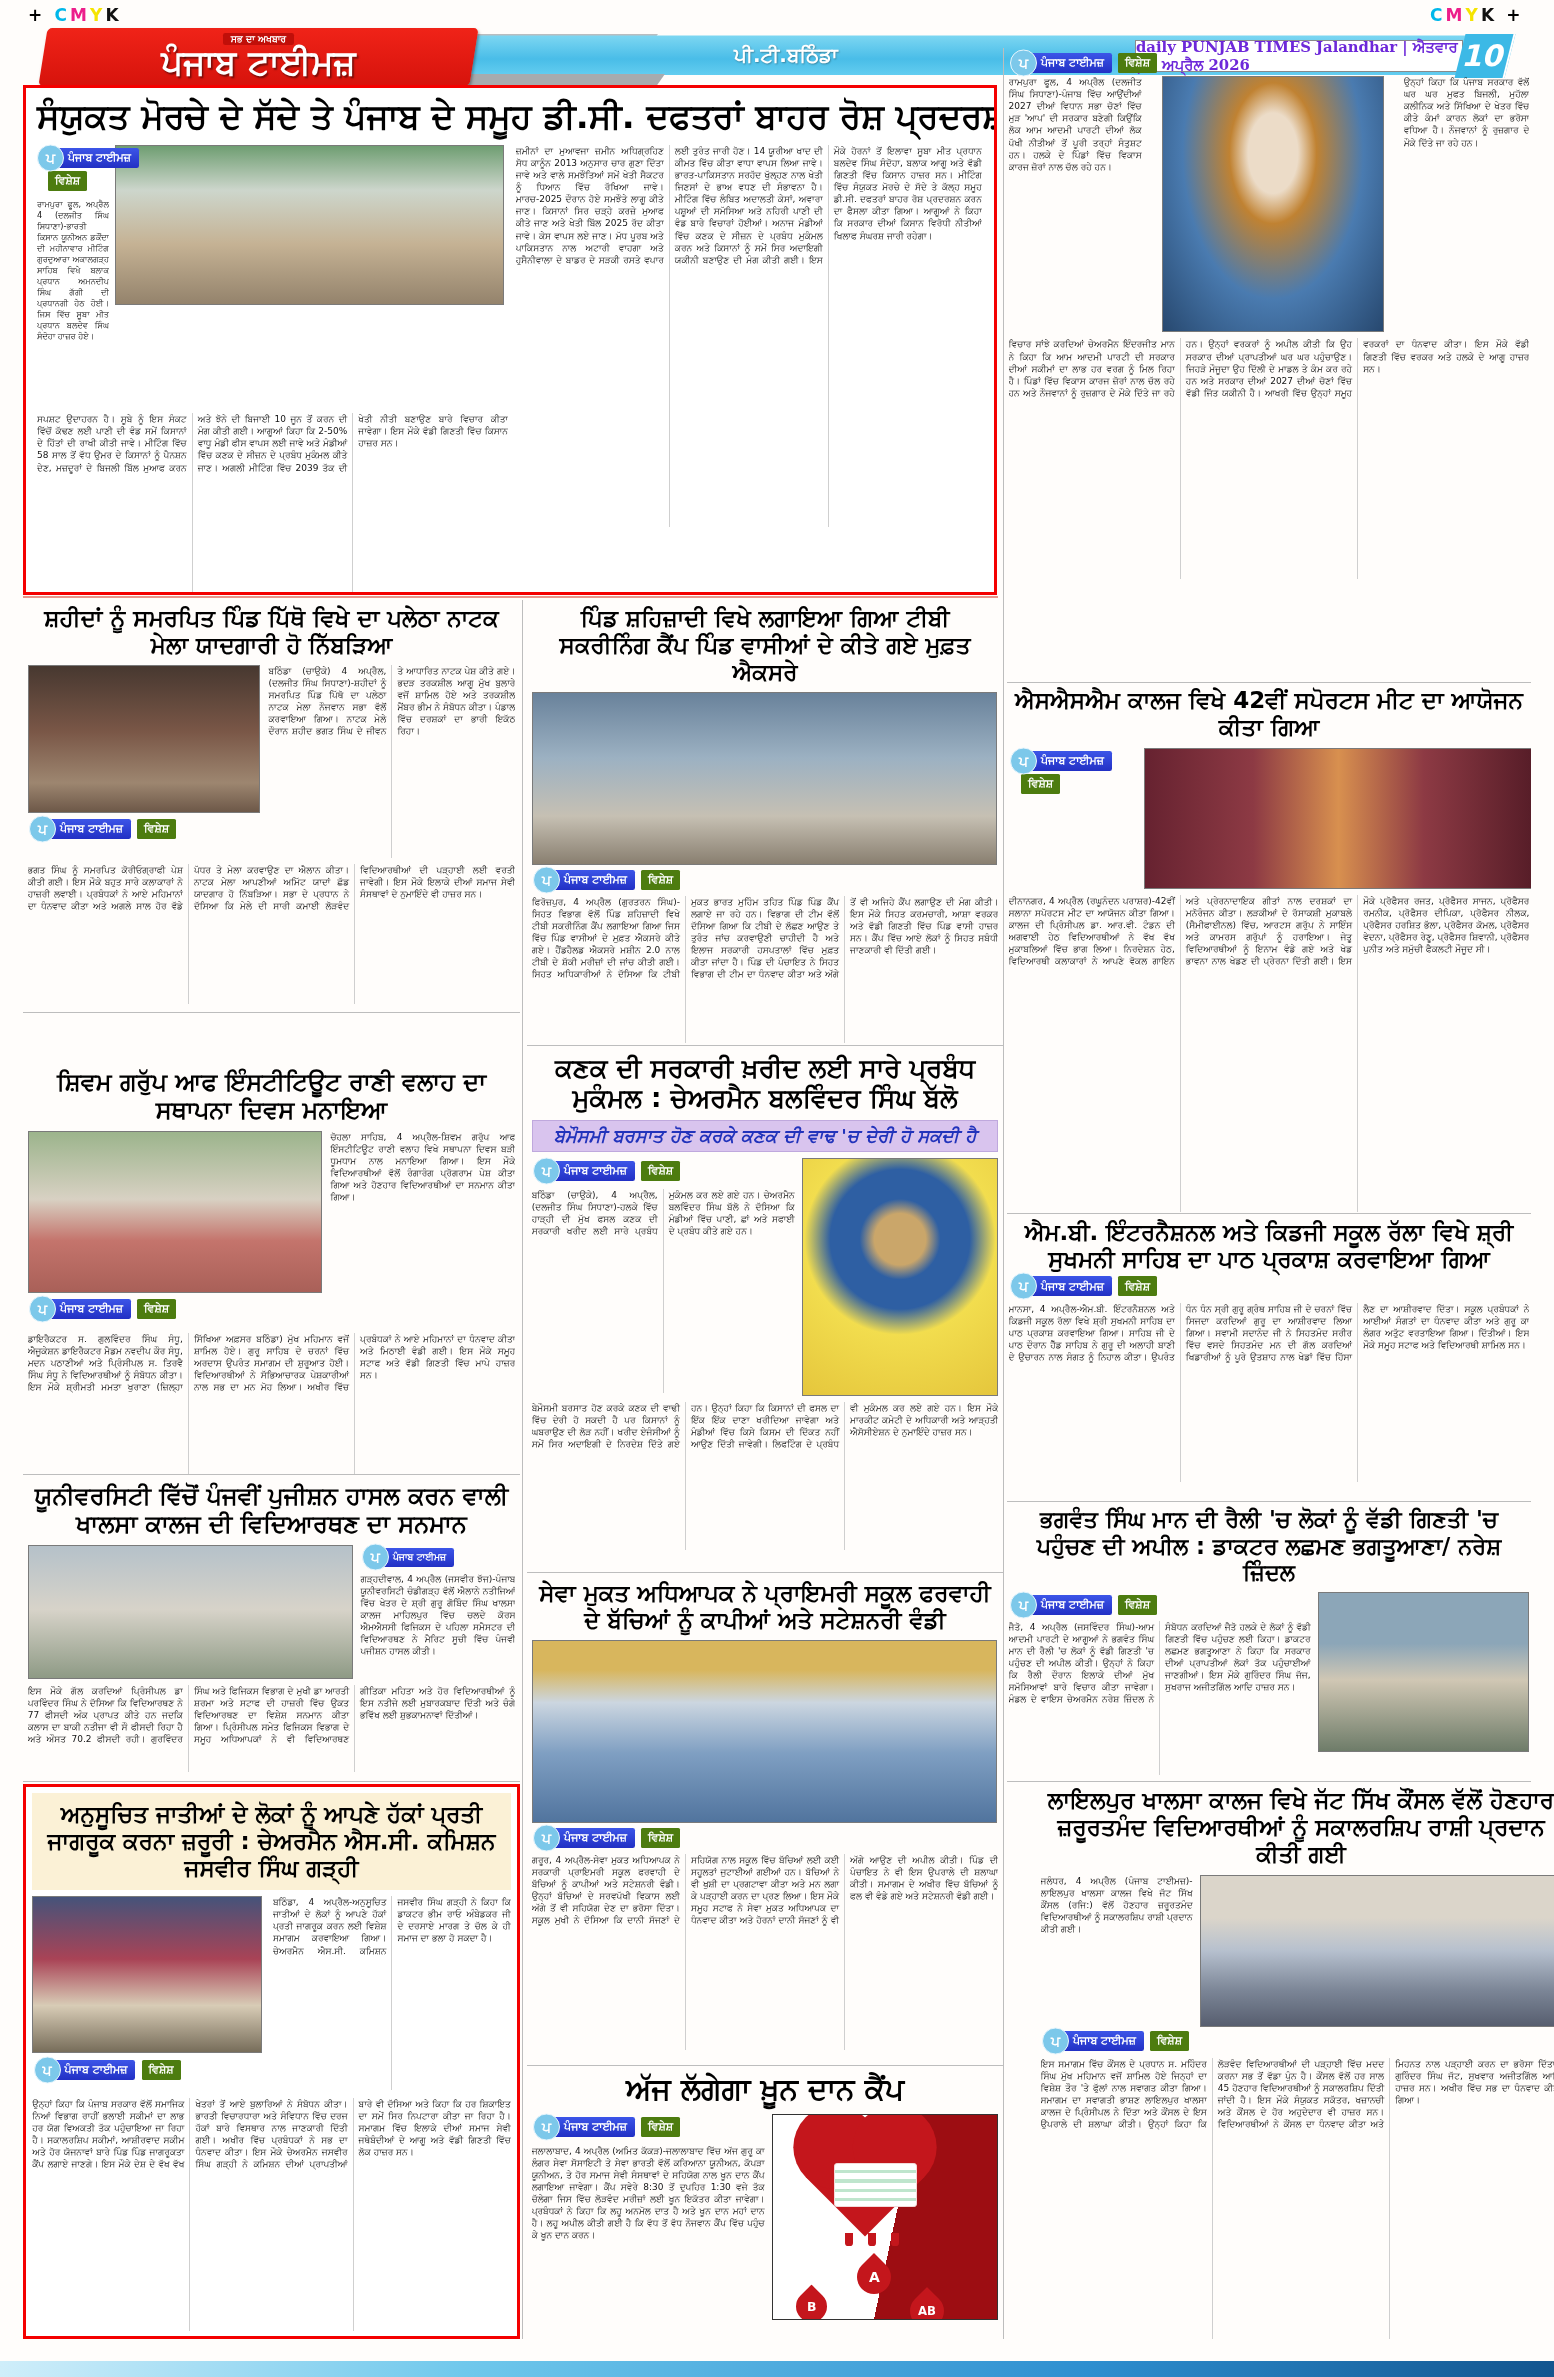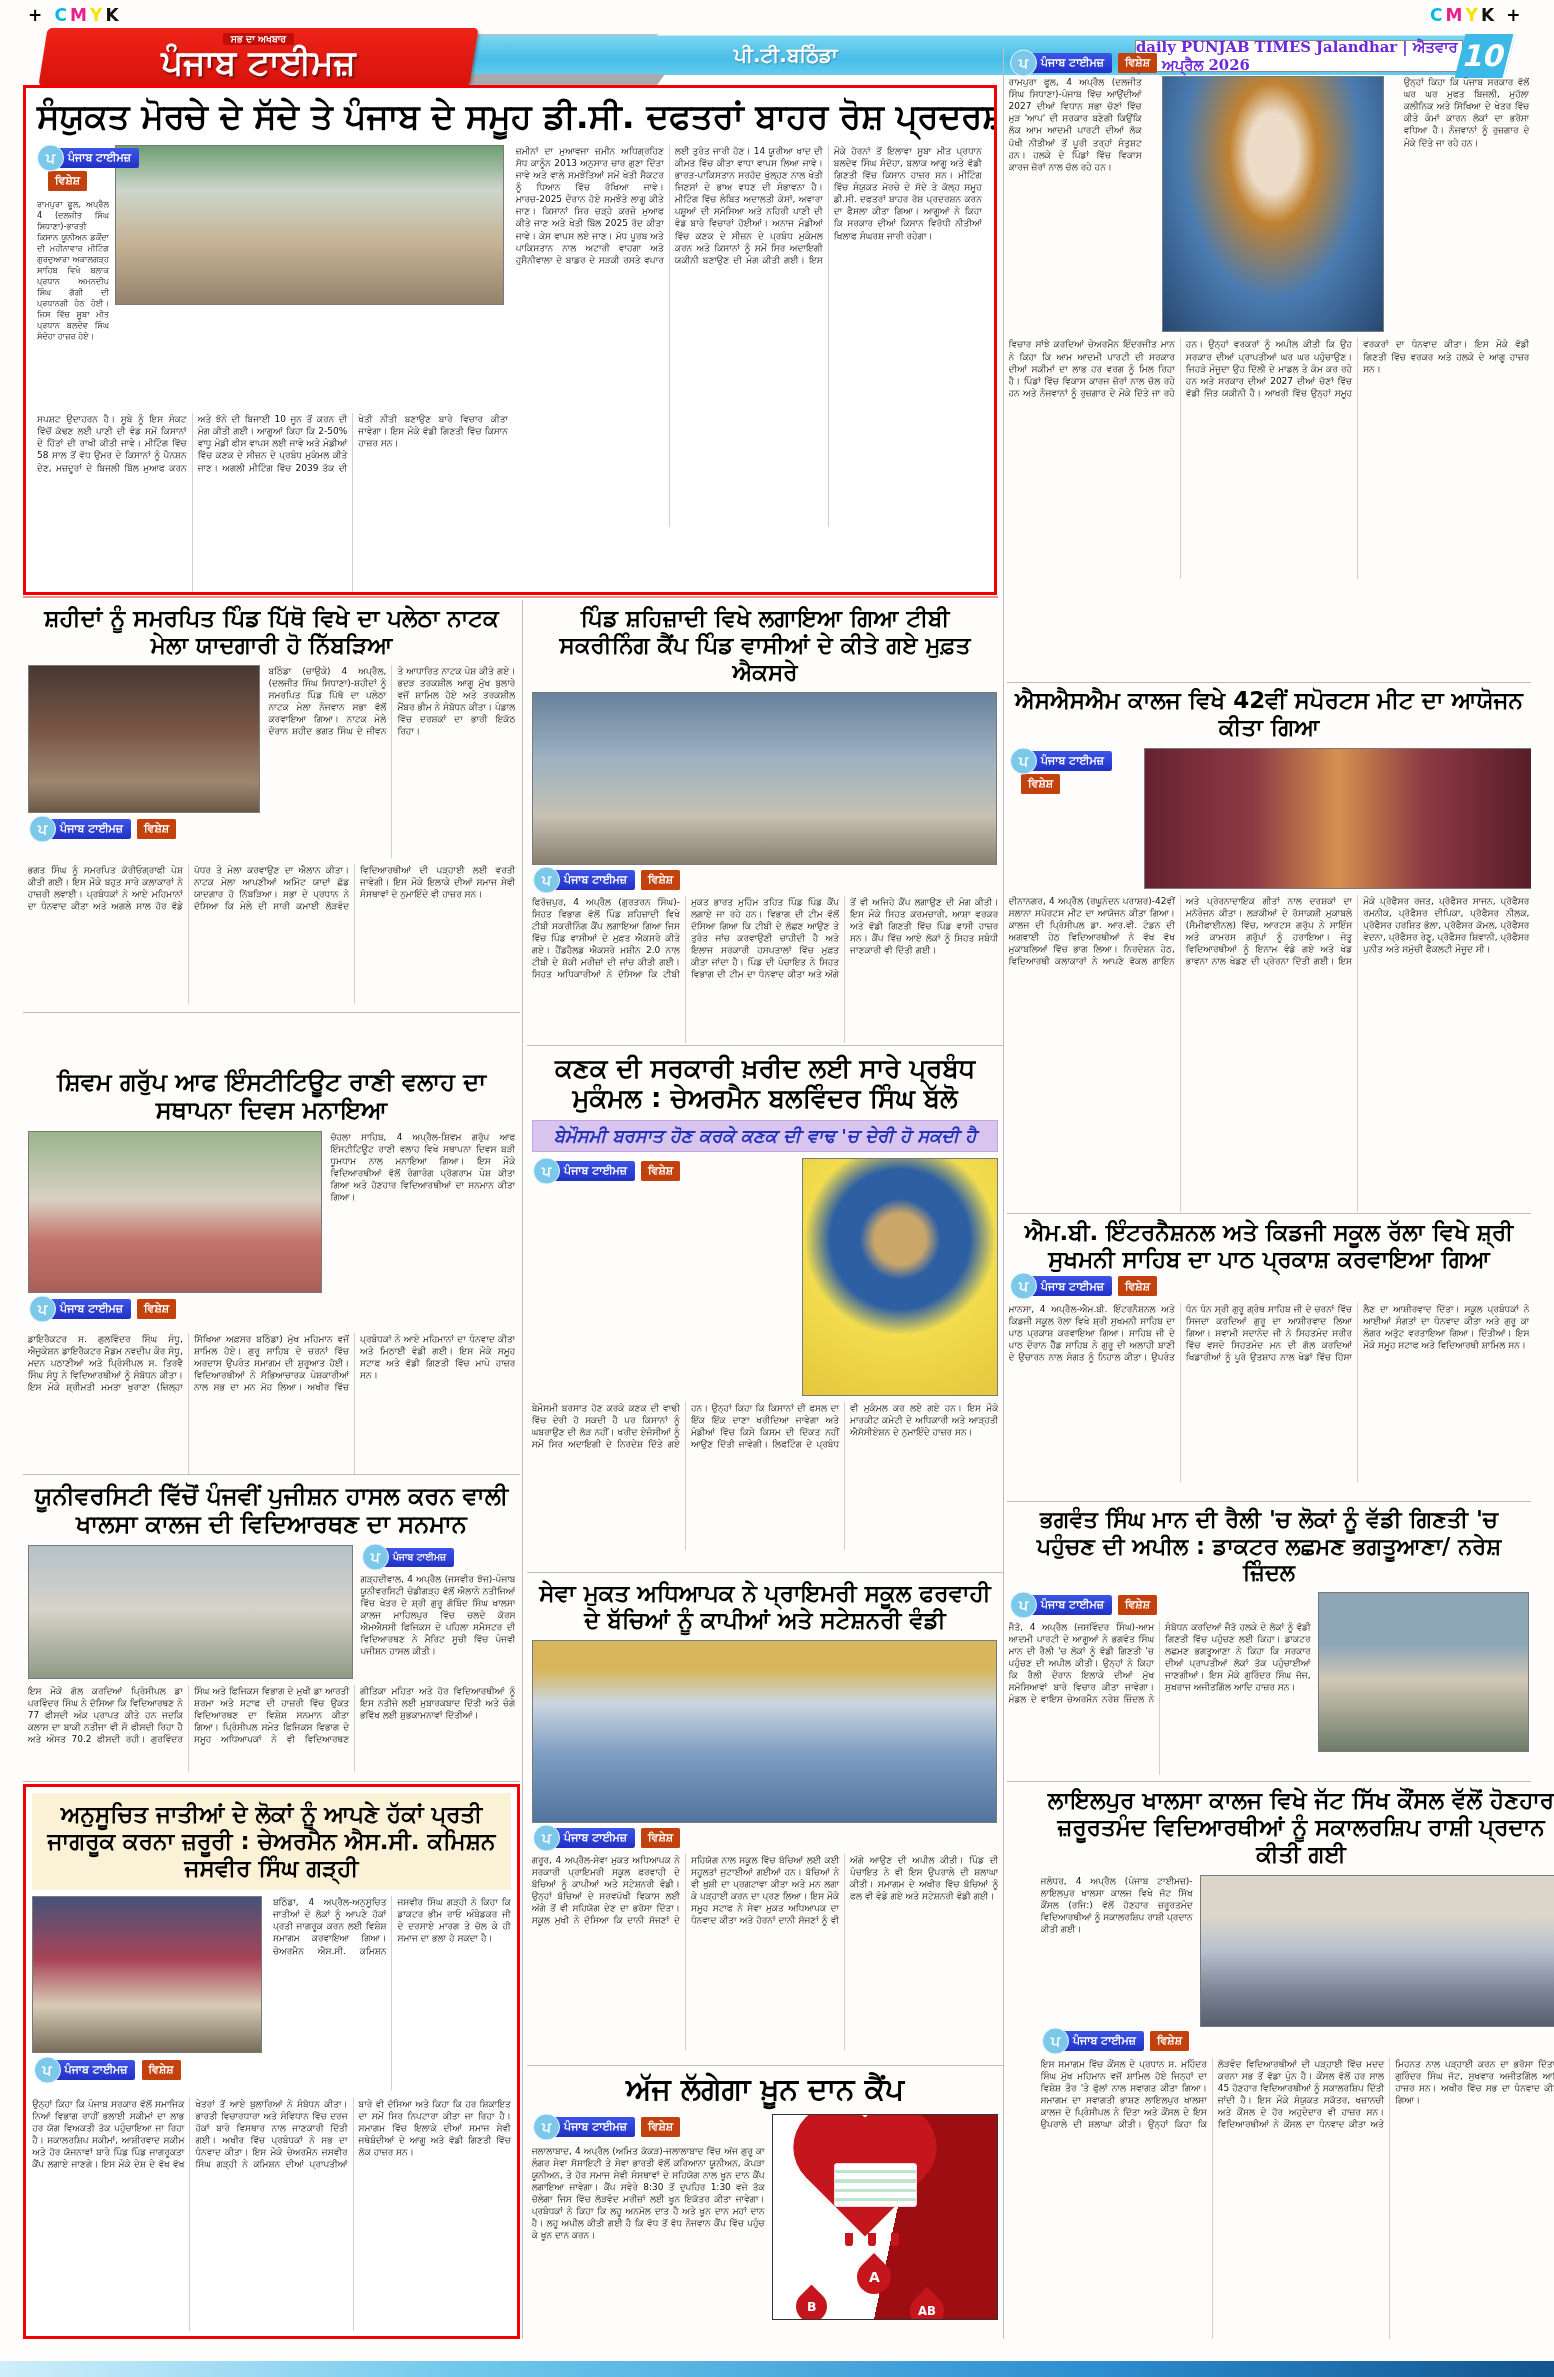--- a/index.html
+++ b/index.html
@@ -24,21 +24,21 @@
   .sub{font-style:italic;font-weight:bold;color:#2233bb;text-align:center;line-height:1.2;}
   .bt{font-size:9px;line-height:1.34;text-align:justify;color:#141414;column-gap:11px;column-rule:0.8px solid #cfcfcf;overflow:hidden;}
   .c1{column-count:1;} .c2{column-count:2;} .c3{column-count:3;}
   .photo{border:0.8px solid #7a7a7a;box-sizing:border-box;flex:none;}
   .rowflex{display:flex;gap:7.8px;align-items:flex-start;}
   
   .kicker{display:inline-flex;align-items:center;gap:6.2px;margin:3.1px 0;}
   .kicker.stack{flex-direction:column;align-items:flex-start;gap:3.1px;}
   .kbrand{position:relative;background:linear-gradient(180deg,#3c55e8,#2230c4);color:#fff;font-weight:bold;font-size:11px;padding:3.1px 7.8px 3.9px 20px;border-radius:2.3px;white-space:nowrap;}
   .kcircle{position:absolute;left:-11px;top:50%;transform:translateY(-50%);width:25px;height:25px;border-radius:50%;background:#7cc8ea;color:#fff;display:flex;align-items:center;justify-content:center;font-size:14px;font-weight:bold;border:1.6px solid #e8f6fd;}
-  .ktag{background:#c2410c;color:#fff;font-weight:bold;font-size:11px;padding:3.1px 7px 3.9px;border-radius:1.6px;white-space:nowrap;}
+  .ktag{background:#4d7c0f;color:#fff;font-weight:bold;font-size:11px;padding:3.1px 7px 3.9px;border-radius:1.6px;white-space:nowrap;}
   
   .sep{position:absolute;background:#bdbdbd;}
   
   .footer-strip{position:absolute;left:0;top:2361px;width:1554px;height:16.3px;background:linear-gradient(90deg,#cfeefa 0%,#6fc8ec 30%,#2e8fd0 70%,#12558f 100%);}
   
   .ph-a1{background:linear-gradient(180deg,#6f9e72 0%,#cdd6cc 28%,#c5b294 62%,#94836c 100%);}
   .ph-a2{background:linear-gradient(180deg,#473830 0%,#7a5747 45%,#9d8670 80%,#6d5848 100%);}
   .ph-a3{background:linear-gradient(180deg,#9cb48c 0%,#d8d1c3 42%,#c4746c 68%,#a96058 100%);}
   .ph-a4{background:linear-gradient(180deg,#b5c1c9 0%,#d7d3c9 48%,#8e9a85 100%);}
   .ph-a5{background:linear-gradient(180deg,#45537a 0%,#a94356 40%,#d8ccb6 70%,#776d5a 100%);}
@@ -176,20 +176,21 @@
 
   <div class="art" style="left:527px;top:1048px;width:476px;height:524px;padding:4.7px;">
     <div class="hl" style="font-size:26px;">ਕਣਕ ਦੀ ਸਰਕਾਰੀ ਖ਼ਰੀਦ ਲਈ ਸਾਰੇ ਪ੍ਰਬੰਧ ਮੁਕੰਮਲ : ਚੇਅਰਮੈਨ ਬਲਵਿੰਦਰ ਸਿੰਘ ਬੱਲੋ</div>
     <div class="sub" style="font-size:18px;background:#d9c4ee;padding:3.9px 3.1px;margin-top:6.2px;border:0.8px solid #bfa8dd;">ਬੇਮੌਸਮੀ ਬਰਸਾਤ ਹੋਣ ਕਰਕੇ ਕਣਕ ਦੀ ਵਾਢ 'ਚ ਦੇਰੀ ਹੋ ਸਕਦੀ ਹੈ</div>
     <div class="rowflex" style="margin-top:6.2px;">
       <div style="width:263px;flex:none;">
         <div class="kicker" style="margin-left:12.4px;">
           <span class="kbrand"><span class="kcircle">ਪ</span><span>ਪੰਜਾਬ ਟਾਈਮਜ਼</span></span>
           <span class="ktag">ਵਿਸ਼ੇਸ਼</span>
         </div>
+        <div class="bt c2" style="height:204px;margin-top:4.7px;">ਬਠਿੰਡਾ (ਚਾਉਕੇ), 4 ਅਪ੍ਰੈਲ, (ਦਲਜੀਤ ਸਿੰਘ ਸਿਧਾਣਾ)-ਹਲਕੇ ਵਿੱਚ ਹਾੜ੍ਹੀ ਦੀ ਮੁੱਖ ਫਸਲ ਕਣਕ ਦੀ ਸਰਕਾਰੀ ਖਰੀਦ ਲਈ ਸਾਰੇ ਪ੍ਰਬੰਧ ਮੁਕੰਮਲ ਕਰ ਲਏ ਗਏ ਹਨ। ਚੇਅਰਮੈਨ ਬਲਵਿੰਦਰ ਸਿੰਘ ਬੱਲੋ ਨੇ ਦੱਸਿਆ ਕਿ ਮੰਡੀਆਂ ਵਿੱਚ ਪਾਣੀ, ਛਾਂ ਅਤੇ ਸਫਾਈ ਦੇ ਪ੍ਰਬੰਧ ਕੀਤੇ ਗਏ ਹਨ।</div>
       </div>
       <div class="photo ph-a7" style="width:196px;height:238px;"></div>
     </div>
     <div class="bt c3" style="height:148px;margin-top:6.2px;">ਬੇਮੌਸਮੀ ਬਰਸਾਤ ਹੋਣ ਕਰਕੇ ਕਣਕ ਦੀ ਵਾਢੀ ਵਿੱਚ ਦੇਰੀ ਹੋ ਸਕਦੀ ਹੈ ਪਰ ਕਿਸਾਨਾਂ ਨੂੰ ਘਬਰਾਉਣ ਦੀ ਲੋੜ ਨਹੀਂ। ਖਰੀਦ ਏਜੰਸੀਆਂ ਨੂੰ ਸਮੇਂ ਸਿਰ ਅਦਾਇਗੀ ਦੇ ਨਿਰਦੇਸ਼ ਦਿੱਤੇ ਗਏ ਹਨ। ਉਨ੍ਹਾਂ ਕਿਹਾ ਕਿ ਕਿਸਾਨਾਂ ਦੀ ਫਸਲ ਦਾ ਇੱਕ ਇੱਕ ਦਾਣਾ ਖਰੀਦਿਆ ਜਾਵੇਗਾ ਅਤੇ ਮੰਡੀਆਂ ਵਿੱਚ ਕਿਸੇ ਕਿਸਮ ਦੀ ਦਿੱਕਤ ਨਹੀਂ ਆਉਣ ਦਿੱਤੀ ਜਾਵੇਗੀ। ਲਿਫਟਿੰਗ ਦੇ ਪ੍ਰਬੰਧ ਵੀ ਮੁਕੰਮਲ ਕਰ ਲਏ ਗਏ ਹਨ। ਇਸ ਮੌਕੇ ਮਾਰਕੀਟ ਕਮੇਟੀ ਦੇ ਅਧਿਕਾਰੀ ਅਤੇ ਆੜ੍ਹਤੀ ਐਸੋਸੀਏਸ਼ਨ ਦੇ ਨੁਮਾਇੰਦੇ ਹਾਜ਼ਰ ਸਨ।</div>
   </div>
 
   <div class="art" style="left:1007px;top:1216px;width:524px;height:284px;padding:3.1px 1.6px;">
     <div class="hl" style="font-size:23px;">ਐਮ.ਬੀ. ਇੰਟਰਨੈਸ਼ਨਲ ਅਤੇ ਕਿਡਜੀ ਸਕੂਲ ਰੱਲਾ ਵਿਖੇ ਸ਼੍ਰੀ ਸੁਖਮਨੀ ਸਾਹਿਬ ਦਾ ਪਾਠ ਪ੍ਰਕਾਸ਼ ਕਰਵਾਇਆ ਗਿਆ</div>
     <div class="kicker" style="margin-left:12.4px;margin-top:3.1px;">
       <span class="kbrand"><span class="kcircle">ਪ</span><span>ਪੰਜਾਬ ਟਾਈਮਜ਼</span></span>

